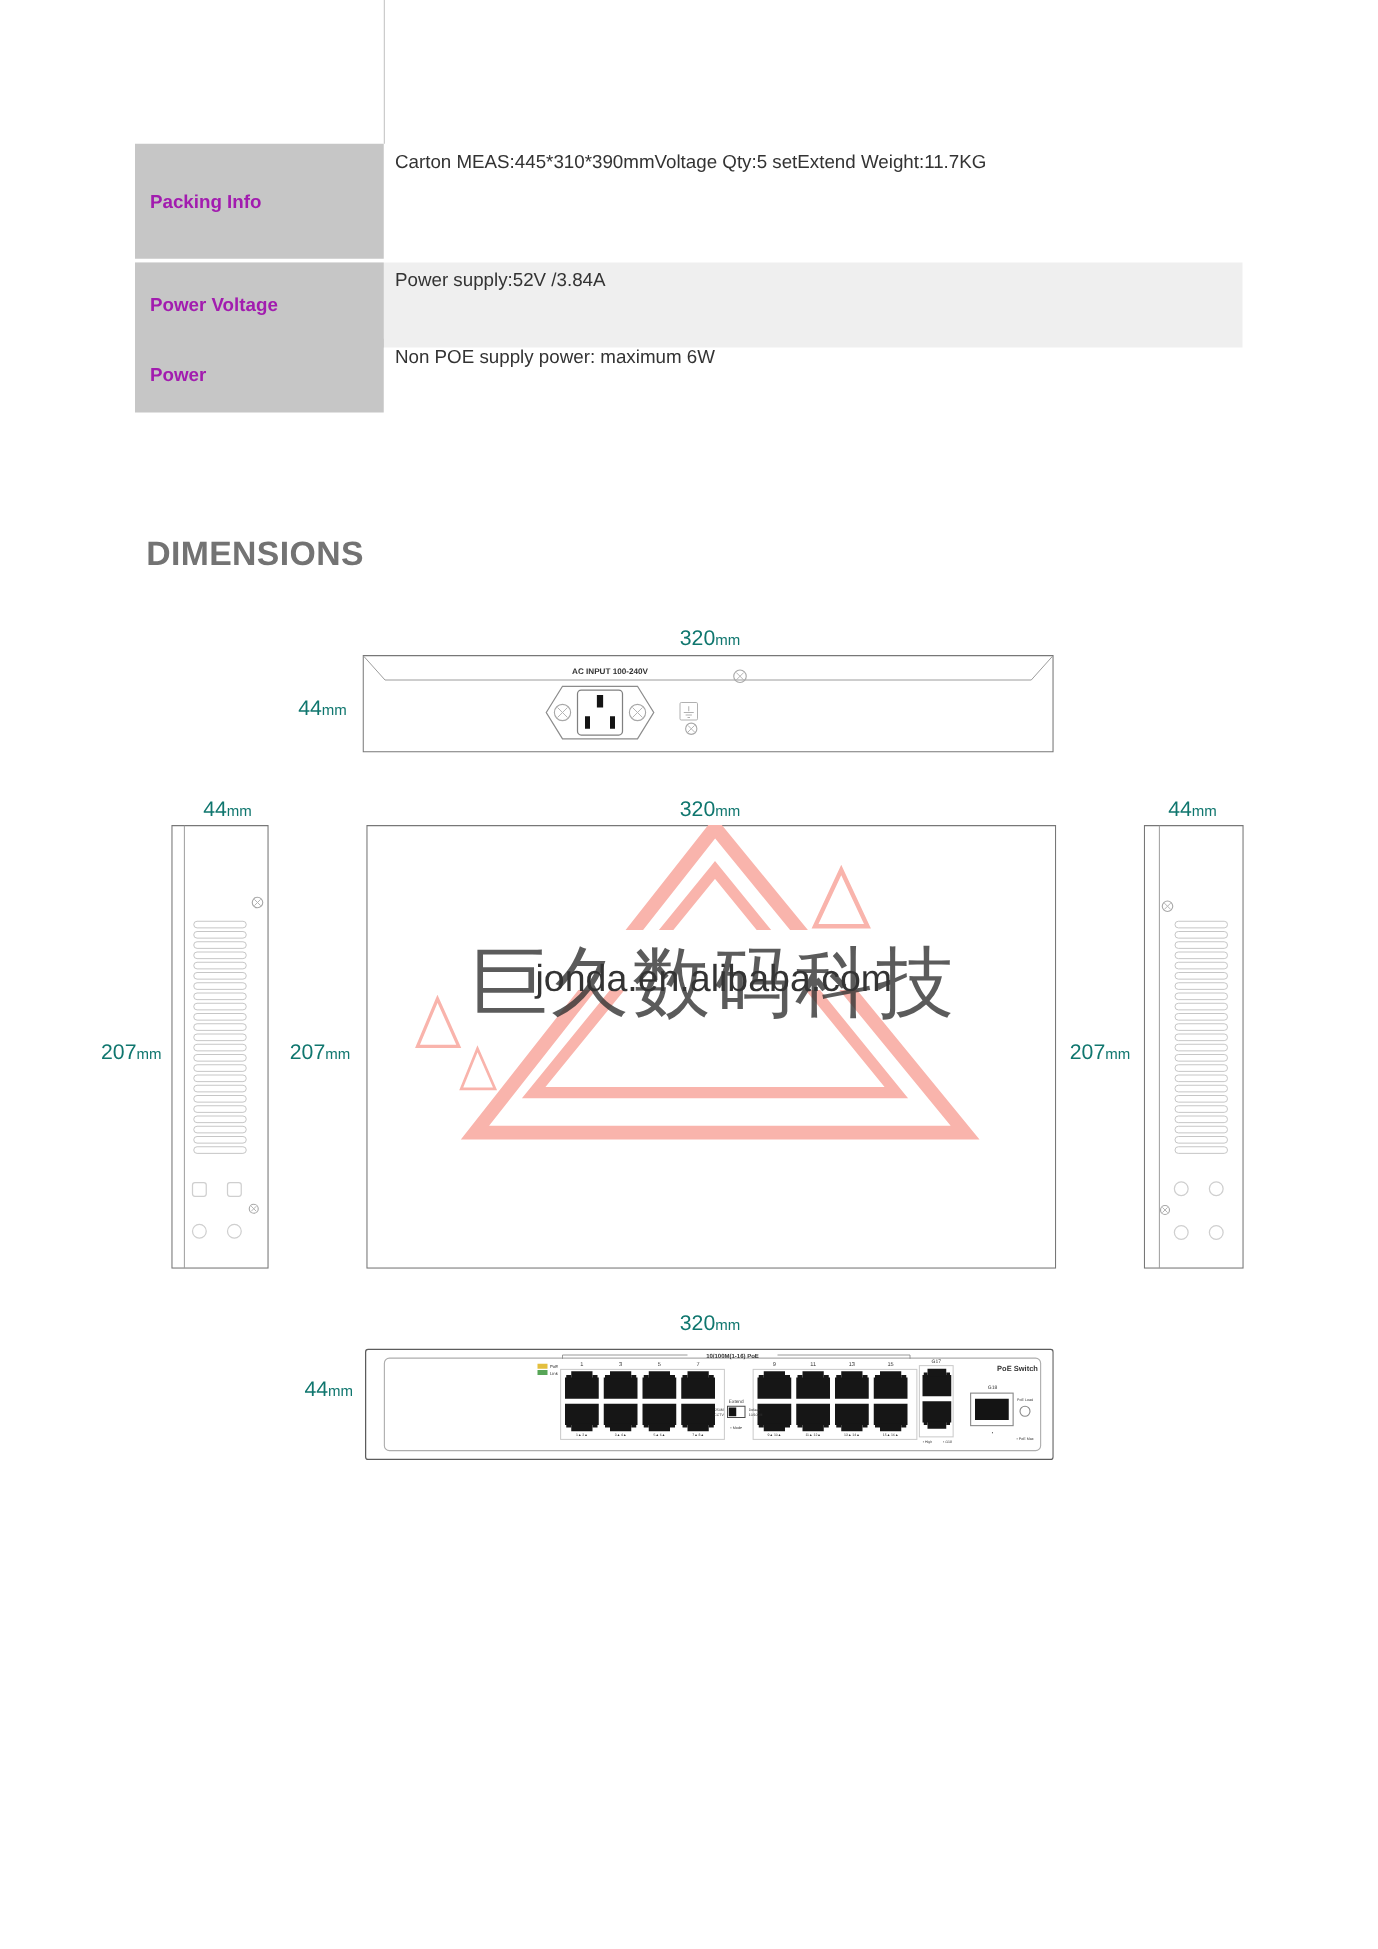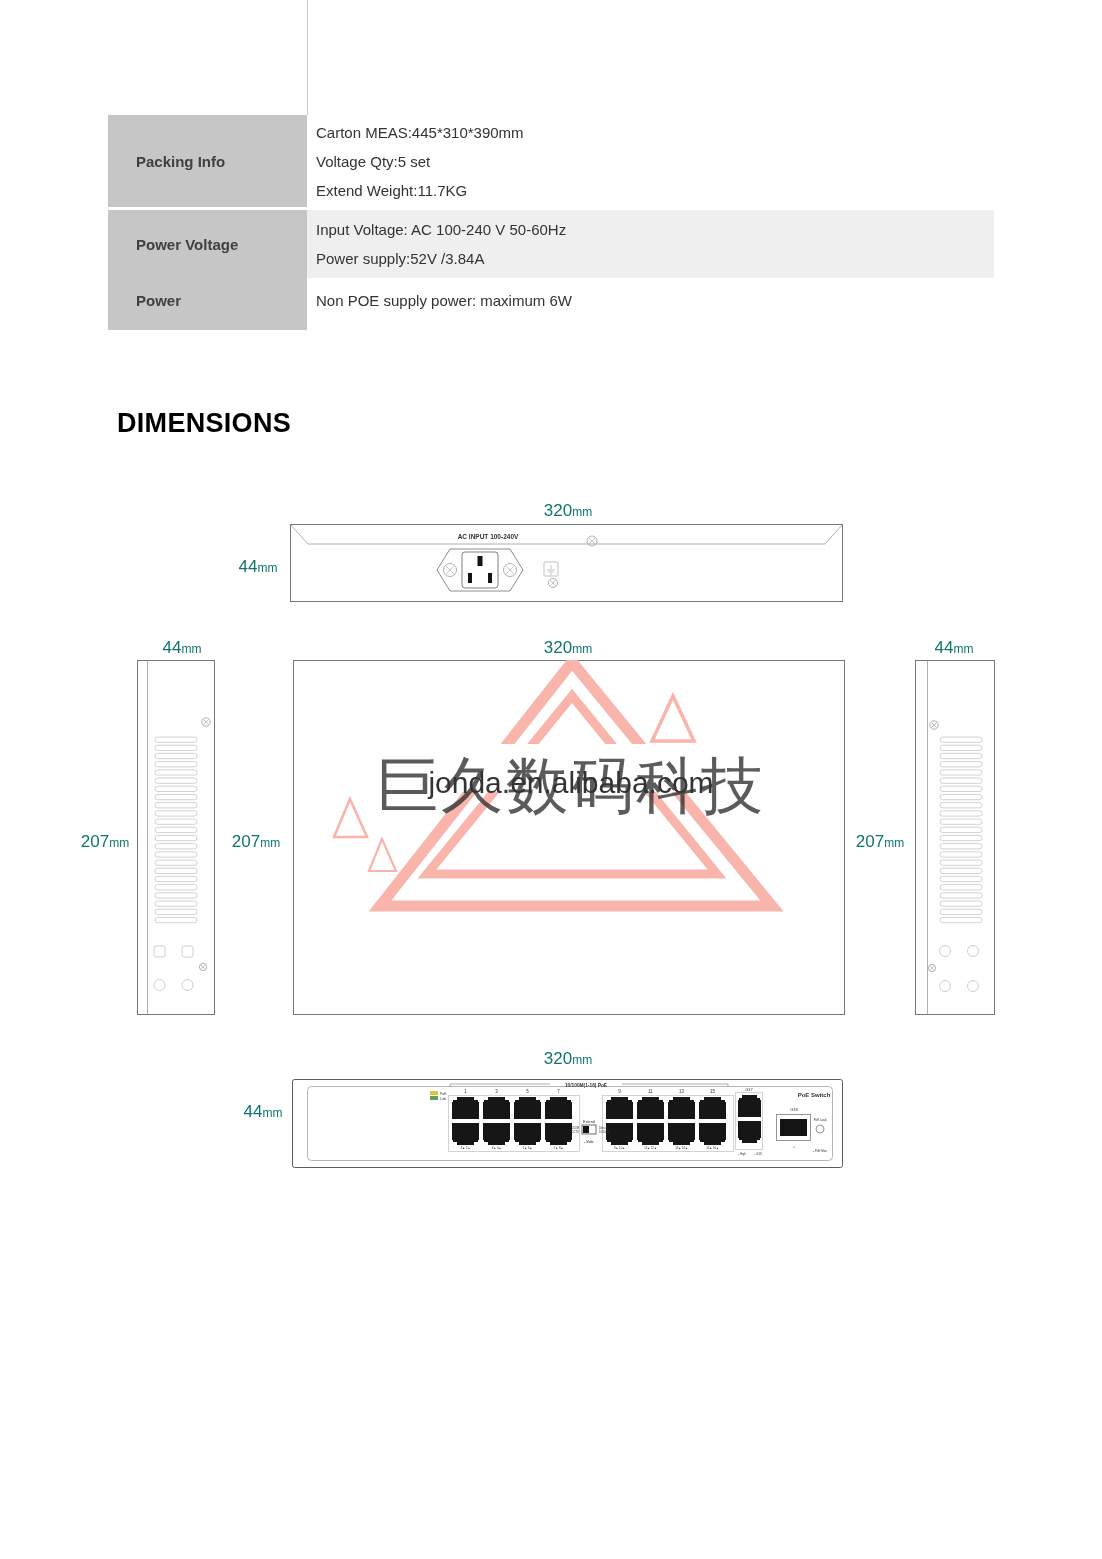--- a/index.html
+++ b/index.html
@@ -7,26 +7,26 @@
         font-family:"Liberation Sans",sans-serif;overflow:hidden;}
   .vline{position:absolute;left:307px;top:0;width:1px;height:115px;background:#cccccc;}
 
   
   .spec{position:absolute;left:108px;top:115px;width:886px;height:215px;}
   .srow{position:absolute;left:0;display:flex;width:886px;}
   .r1{top:0;height:92px;}
   .r2{top:95px;height:68px;background:#efefef;}
   .r3{top:156px;height:59px;}
   .cl{width:199px;flex:none;background:#c6c6c6;display:flex;align-items:center;
-      padding-left:28px;box-sizing:border-box;font-weight:bold;font-size:15px;color:#404040;}
-  .cv{padding-left:9px;font-size:15px;color:#333;display:flex;flex-direction:column;justify-content:center;}
+      padding-left:12px;box-sizing:border-box;font-weight:bold;font-size:15px;color:#a21caf;}
+  .cv{padding-left:9px;font-size:15px;color:#333;display:flex;justify-content:center;}
   .cv div{line-height:29px;}
 
-  .sec-title{position:absolute;left:117px;top:408px;font-size:27px;font-weight:bold;
-             color:#000000;letter-spacing:.3px;}
+  .sec-title{position:absolute;left:117px;top:428px;font-size:27px;font-weight:bold;
+             color:#737373;letter-spacing:.3px;}
 
   
   .dim{position:absolute;transform:translateX(-50%);color:#0f766e;font-size:17px;
        white-space:nowrap;}
   .dim .u{font-size:12px;}
 
   .draw{position:absolute;}
   svg text{font-family:"Liberation Sans",sans-serif;fill:#333;}
   .screw circle{stroke:#a8a8a8;fill:none;stroke-width:.9;}
   .screw path{stroke:#b5b5b5;stroke-width:.8;fill:none;}
@@ -46,21 +46,20 @@
       <div class="cl">Packing Info</div>
       <div class="cv">
         <div>Carton MEAS:445*310*390mm</div>
         <div>Voltage Qty:5 set</div>
         <div>Extend Weight:11.7KG</div>
       </div>
     </div>
     <div class="srow r2">
       <div class="cl">Power Voltage</div>
       <div class="cv">
-        <div>Input Voltage: AC 100-240 V 50-60Hz</div>
         <div>Power supply:52V /3.84A</div>
       </div>
     </div>
     <div class="srow r3">
       <div class="cl">Power</div>
       <div class="cv">
         <div>Non POE supply power: maximum 6W</div>
       </div>
     </div>
   </div>

